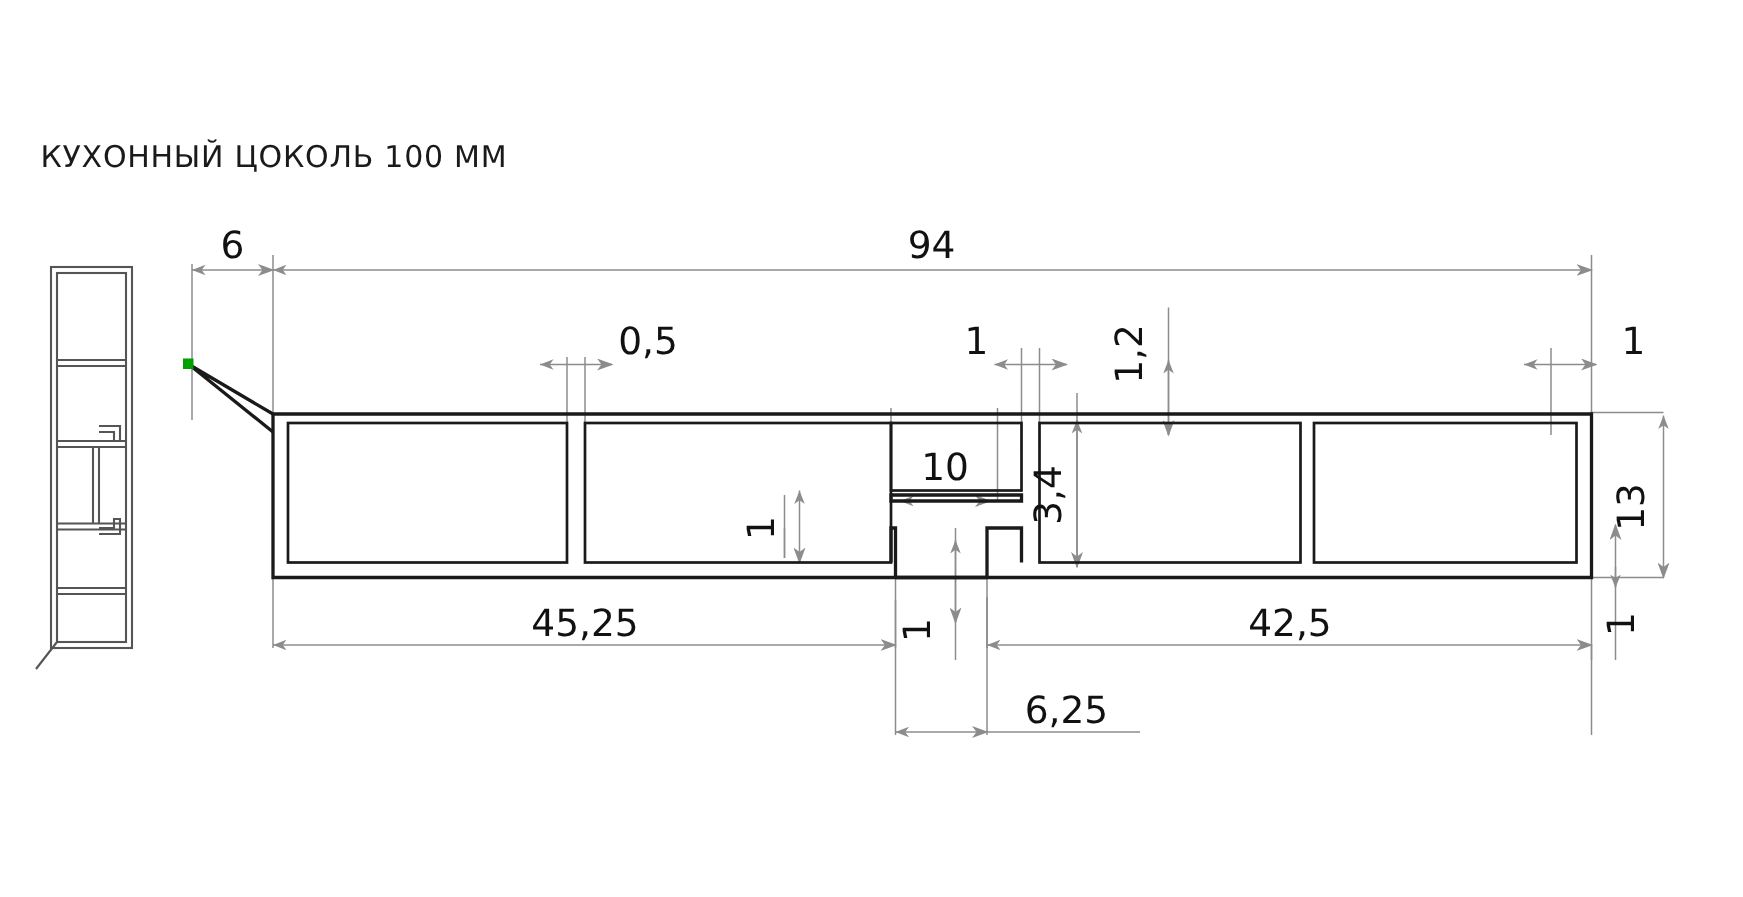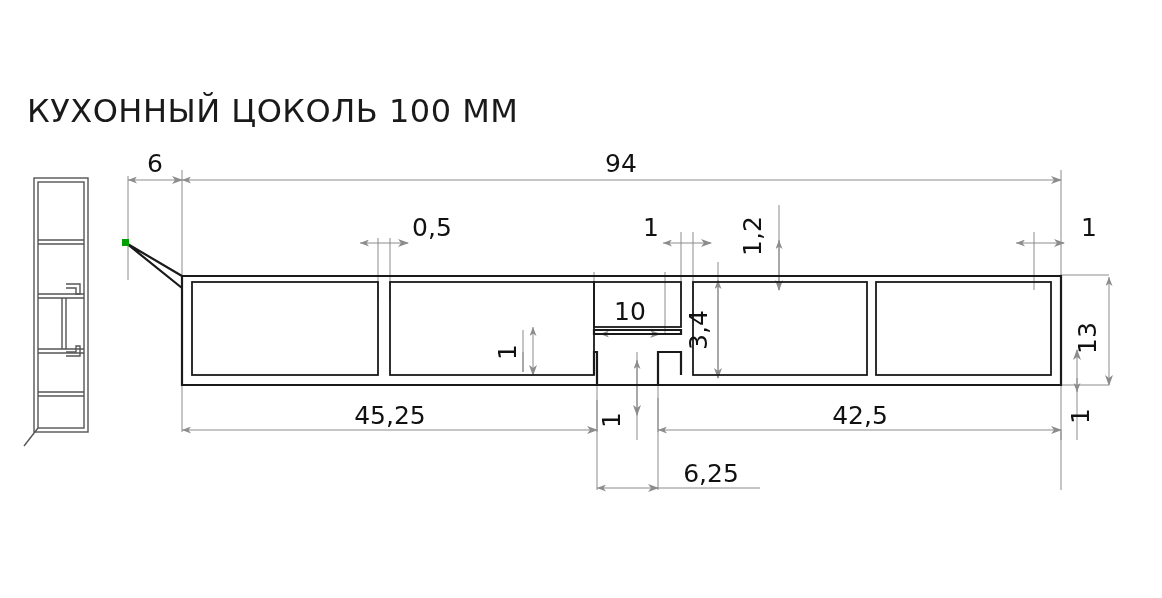--- a/index.html
+++ b/index.html
@@ -1,19 +1,19 @@
 <!DOCTYPE html>
 <html><head>
 <meta charset="utf-8">
 <style>
   html,body{margin:0;padding:0;background:#ffffff;}
   body{width:1162px;height:598px;position:relative;overflow:hidden;
        font-family:"DejaVu Sans","Liberation Sans",sans-serif;color:#111;}
   #stage{position:absolute;inset:0;}
-  #title{position:absolute;left:27px;top:92px;font-size:32px;letter-spacing:0.5px;
+  #title{position:absolute;left:27px;top:92px;font-size:20px;letter-spacing:0.5px;
          color:#1a1a1a;white-space:nowrap;font-weight:400;}
   svg{position:absolute;left:0;top:0;width:1162px;height:598px;}
   .dimtxt{font-family:"DejaVu Sans","Liberation Sans",sans-serif;font-size:25px;fill:#111;}
 </style>
 </head>
 <body>
 
 <div id="stage">
 
   <div id="title">КУХОННЫЙ ЦОКОЛЬ 100 ММ</div>

